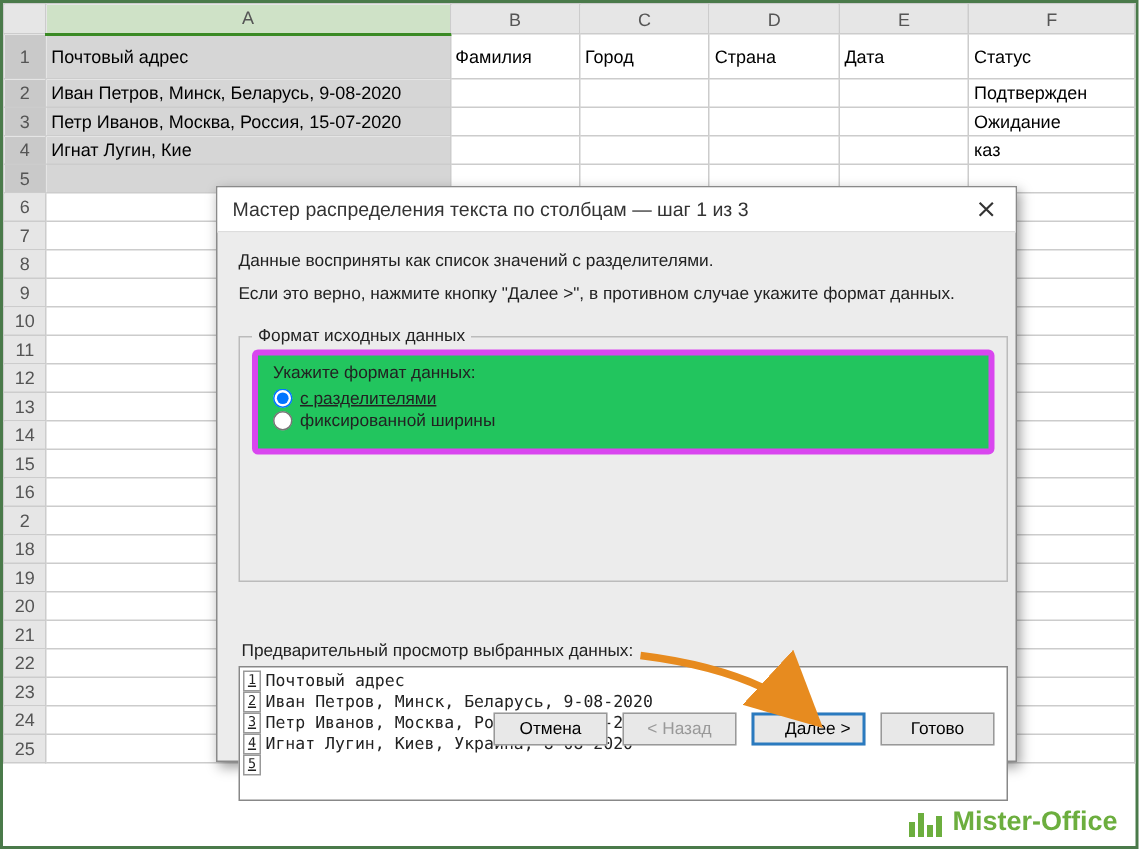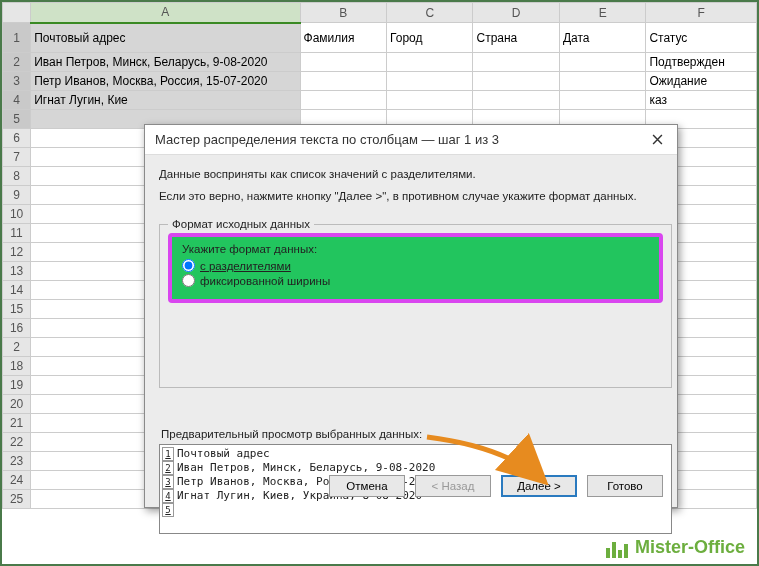--- a/index.html
+++ b/index.html
@@ -28,21 +28,21 @@
 .radio-row input { margin-right: 5px; }
 .radio-row .desc { color: #333; margin-left: 0; }
 .lbl-col { display: inline-block; width: 148px; white-space: nowrap; }
 .previewlbl { margin: 40px 0 4px 2px; }
 .previewbox { border: 1px solid #888; background: #fff; height: 90px; overflow: auto; font-family: Consolas, monospace; font-size: 11px; padding: 2px; }
 .previewbox .prow { display: flex; }
 .previewbox .pnum { border: 1px solid #999; width: 12px; height: 14px; font-size: 9px; display: flex; align-items: center; justify-content: center; margin-right: 3px; text-decoration: underline;}
 .btnrow { position: absolute; bottom: 10px; right: 14px; display: flex; gap: 10px; }
 .btn { min-width: 76px; height: 22px; background: #e8e8e8; border: 1px solid #999; font-size: 11.5px; cursor: pointer; padding: 0 8px; }
 .btn.disabled { color: #999; cursor: default; }
-.btn.primary { border: 2px solid #2a7abf; }
+.btn.primary { border: 2px solid #2a7abf; text-align: right; }
 .watermark { position: absolute; bottom: 6px; right: 12px; color: #6cae3e; font-size: 18px; font-weight: 600; display: flex; align-items: center; gap: 6px; font-family: Arial, sans-serif;}
 .watermark .bars span{display:inline-block;width:4px;background:#6cae3e;margin:0 1px;vertical-align:bottom}
 .arrow { position: absolute; pointer-events: none; }
 </style>
 </head>
 <body>
 
 <div class="sheet">
 <table class="grid">
 <colgroup>

